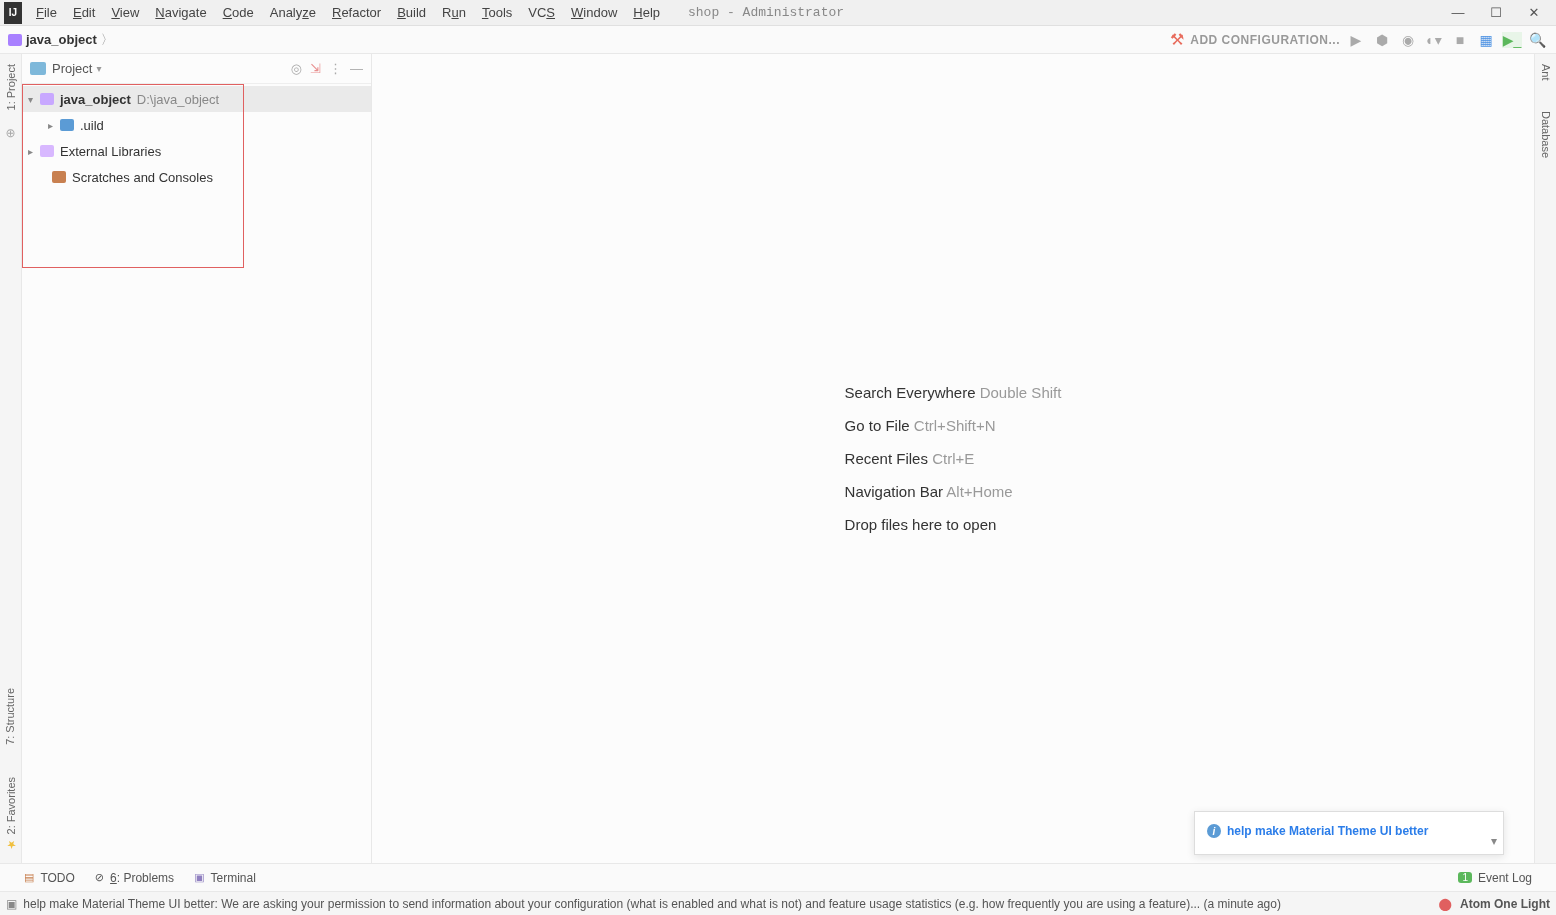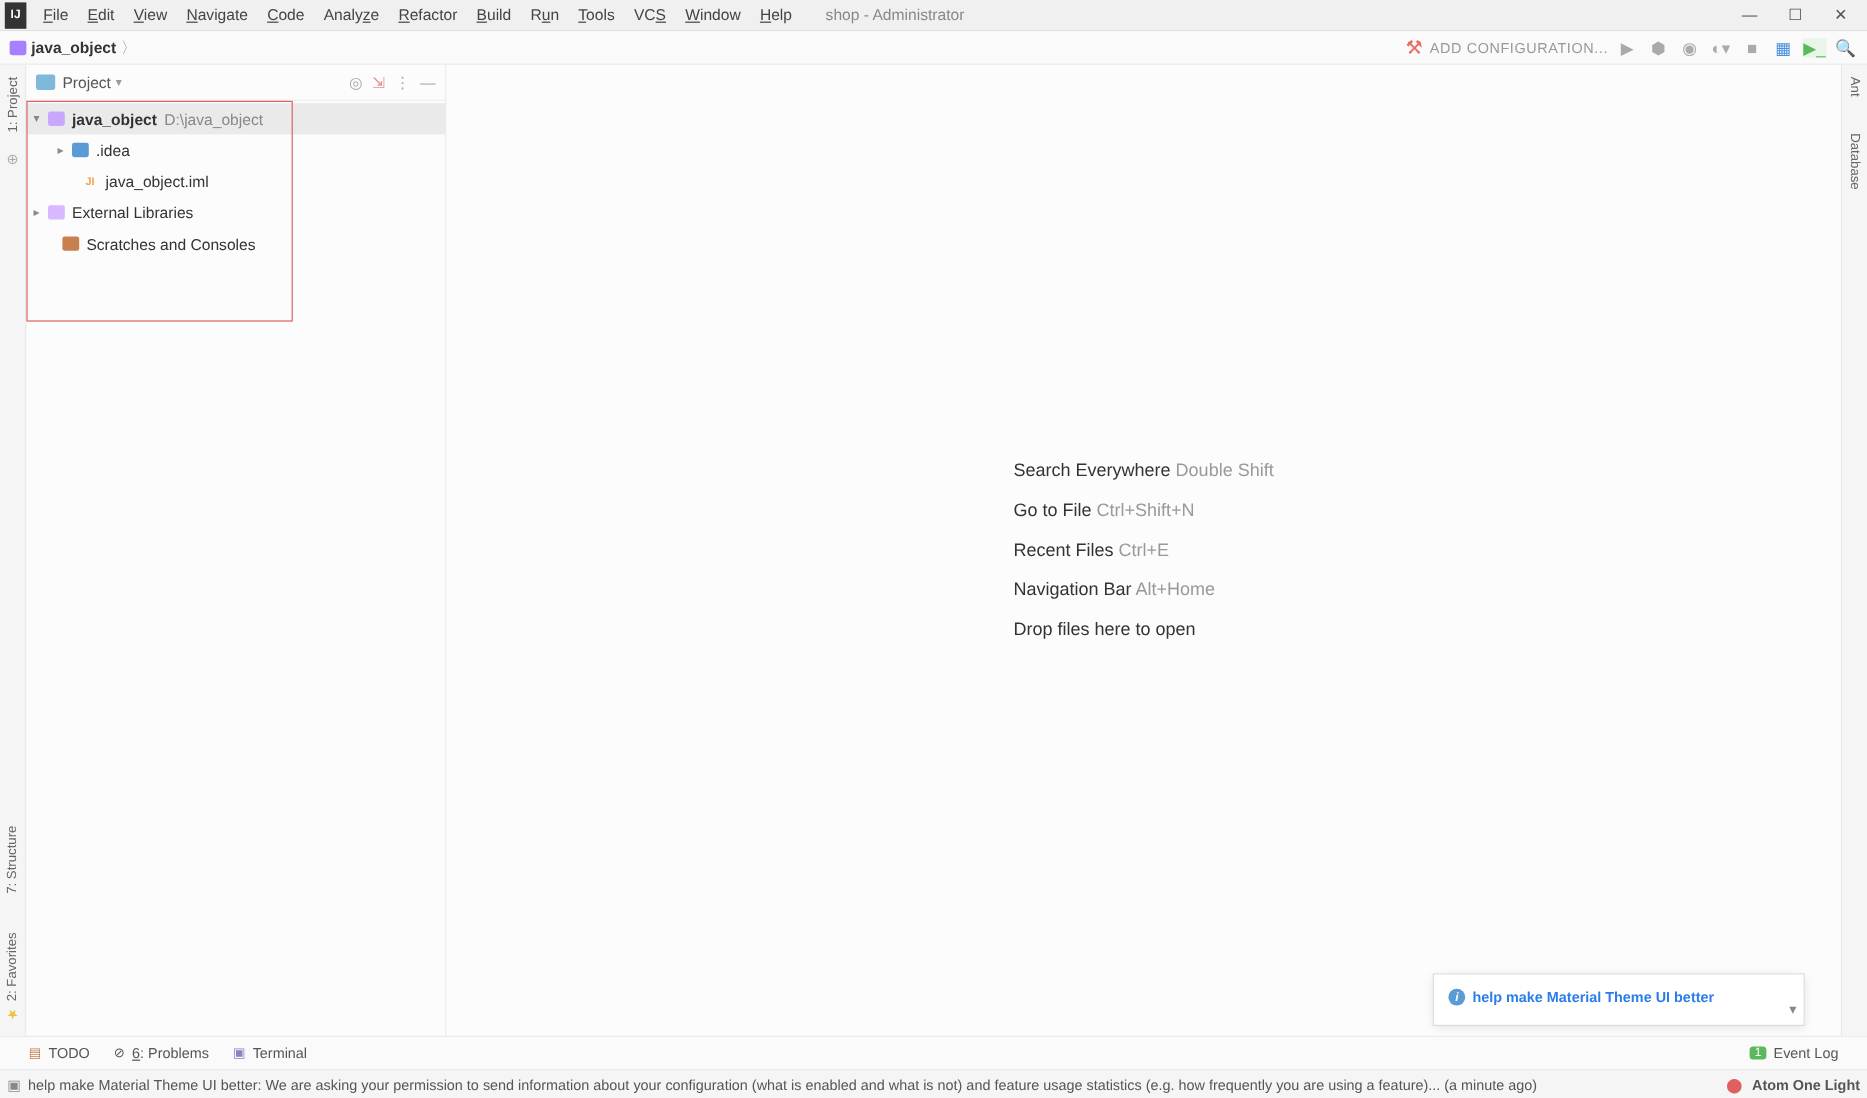--- a/index.html
+++ b/index.html
@@ -3,32 +3,32 @@
   <meta charset="utf-8">
   <style>
     * { margin: 0; padding: 0; box-sizing: border-box; font-family: "Segoe UI", Arial, sans-serif; }
     body { width: 1556px; height: 915px; background: #f5f5f5; overflow: hidden; font-size: 13px; color: #333; }
     
     
     .menubar { height: 26px; background: #f0f0f0; display: flex; align-items: center; padding: 0 4px; border-bottom: 1px solid #e0e0e0; }
     .app-icon { width: 18px; height: 22px; background: #333; color: white; display: inline-flex; align-items: center; justify-content: center; font-size: 10px; font-weight: bold; margin-right: 6px; }
     .menu-item { padding: 0 8px; cursor: pointer; color: #444; }
     .menu-item u { text-decoration: underline; }
-    .window-title { margin-left: 20px; color: #888; }
+    .window-title { margin-left: 20px; color: #888; font-family: Liberation Mono, monospace; }
     .window-controls { margin-left: auto; display: flex; gap: 18px; padding-right: 8px; }
     .win-btn { width: 20px; text-align: center; cursor: pointer; color: #555; }
     
     
     .navbar { height: 28px; background: #fafafa; display: flex; align-items: center; padding: 0 8px; border-bottom: 1px solid #e8e8e8; }
     .breadcrumb { display: flex; align-items: center; gap: 4px; }
     .folder-icon-sm { width: 14px; height: 12px; background: #a880ff; border-radius: 2px; display: inline-block; position: relative; }
     .breadcrumb-text { font-weight: bold; color: #333; }
     .nav-right { margin-left: auto; display: flex; align-items: center; gap: 6px; }
     .hammer-icon { color: #e86c5d; font-size: 16px; }
-    .add-config { color: #999; font-weight: 400; letter-spacing: 0.5px; font-size: 12px; }
+    .add-config { color: #999; font-weight: 700; letter-spacing: 0.5px; font-size: 12px; }
     .tb-icon { color: #aaa; font-size: 14px; width: 20px; text-align: center; }
     .tb-icon.blue { color: #4a90e2; }
     .tb-icon.green { color: #5cb85c; background: #e8f5e8; }
     
     
     .main { display: flex; height: calc(100% - 26px - 28px - 24px - 28px); }
     
     
     .tool-stripe-left { width: 22px; background: #f5f5f5; border-right: 1px solid #e8e8e8; display: flex; flex-direction: column; align-items: center; padding-top: 4px; }
     .stripe-label { writing-mode: vertical-rl; transform: rotate(180deg); font-size: 11px; color: #666; padding: 6px 0; cursor: pointer; display: flex; align-items: center; gap: 4px; }
@@ -169,25 +169,21 @@
       <div class="red-box"></div>
       <div class="tree-row selected">
         <span class="arrow">▾</span>
         <span class="folder-purple"></span>
         <span class="tree-label bold">java_object</span>
         <span class="tree-path">D:\java_object</span>
       </div>
       <div class="tree-row indent1">
         <span class="arrow">▸</span>
         <span class="folder-blue"></span>
-        <span class="tree-label">.idea</span>
-      </div>
-      <div class="tree-row indent2">
-        <span class="file-icon iml-icon">JI</span>
-        <span class="tree-label">java_object.iml</span>
+        <span class="tree-label">.uild</span>
       </div>
       <div class="tree-row">
         <span class="arrow">▸</span>
         <span class="lib-icon"></span>
         <span class="tree-label">External Libraries</span>
       </div>
       <div class="tree-row" style="padding-left:30px">
         <span class="scratch-icon"></span>
         <span class="tree-label">Scratches and Consoles</span>
       </div>

